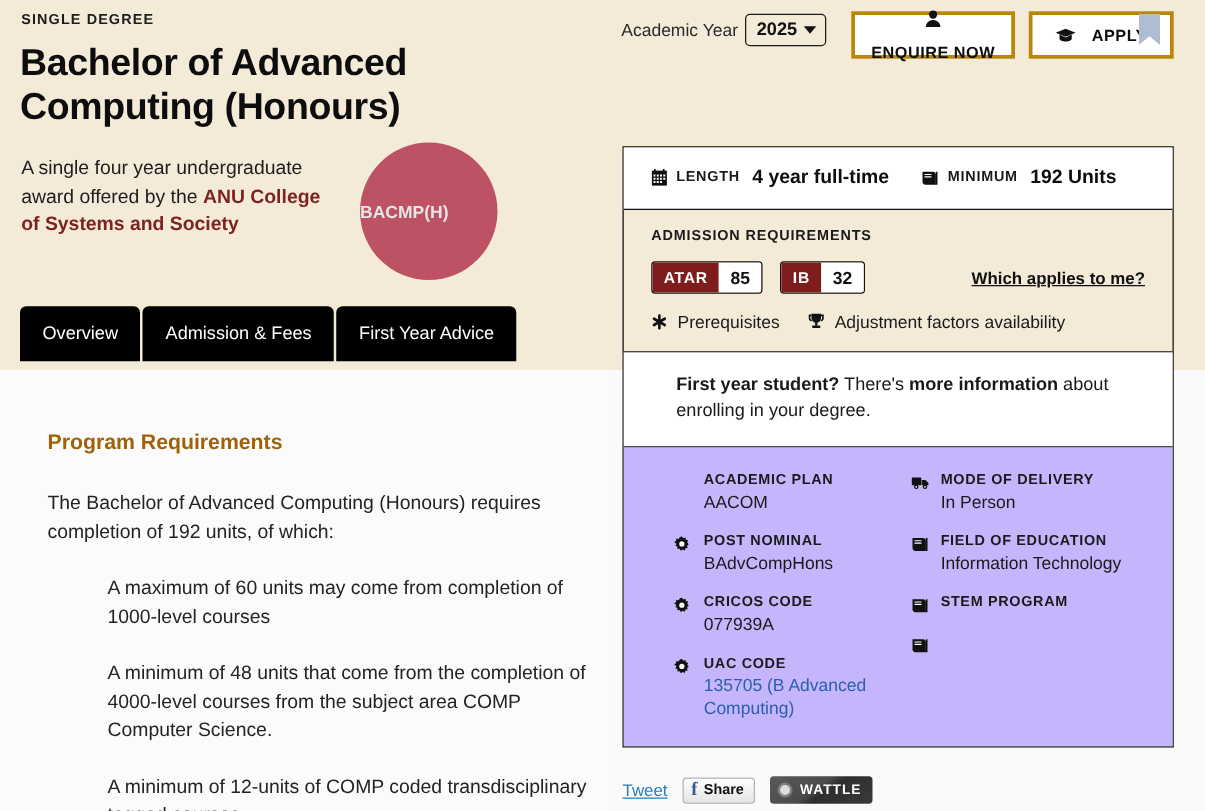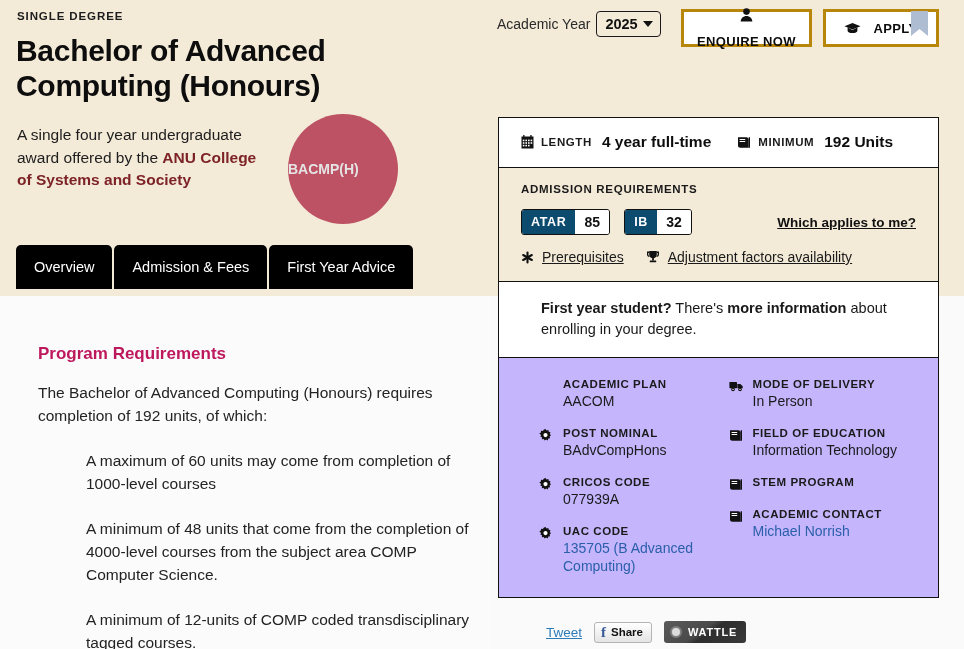--- a/index.html
+++ b/index.html
@@ -176,22 +176,22 @@
     position: absolute;
     left: 0; top: 296px;
     width: 490px;
     height: 353px;
     background: #fbfbfb;
     padding: 48px 24px 0 38px;
   }
   .section-title {
     font-size: 17px;
     font-weight: bold;
-    color: #be185d;
-    margin-bottom: 17px;
+    color: #a16207;
+    margin-bottom: 27px;
   }
   .body-para {
     font-size: 15.5px;
     line-height: 23px;
     color: #232323;
     margin-bottom: 22px;
     width: 400px;
   }
   .body-list {
     margin-left: 48px;
@@ -258,21 +258,21 @@
   .score-badge {
     display: flex;
     align-items: stretch;
     border: 1.5px solid #111111;
     border-radius: 3px;
     overflow: hidden;
     margin-right: 14px;
     height: 26px;
   }
   .score-key {
-    background: #0c4a6e;
+    background: #7f1d1d;
     color: #ffffff;
     font-size: 12.5px;
     font-weight: bold;
     letter-spacing: 0.6px;
     padding: 0 9px;
     display: flex;
     align-items: center;
   }
   .score-val {
     background: #ffffff;
@@ -297,21 +297,20 @@
     display: flex;
     align-items: center;
     gap: 22px;
   }
   .meta-item {
     display: flex;
     align-items: center;
     gap: 8px;
     font-size: 14px;
     color: #1a1a1a;
-    text-decoration: underline;
   }
 
   .card-firstyear {
     background: #ffffff;
     padding: 16px 22px 17px 42px;
     border-bottom: 1.5px solid #111111;
     font-size: 14.5px;
     line-height: 21px;
     color: #191919;
   }
@@ -352,21 +351,20 @@
     cursor: pointer;
   }
 
   
   .share-bar {
     position: absolute;
     left: 498px; top: 621px;
     display: flex;
     align-items: center;
     gap: 12px;
-    margin-left: 48px;
   }
   .tweet-link {
     font-size: 13.5px;
     color: #2b7bb9;
     cursor: pointer;
   }
   .fb-share {
     display: flex;
     align-items: center;
     gap: 5px;
@@ -649,24 +647,20 @@
           </div>
         </div>
         <div class="detail-item">
           <span class="detail-icon">
             <svg width="14" height="13" viewBox="0 0 14 13">
                 <path d="M1 1.3h8.4c1.3 0 2.3 1 2.3 2.3v8.1H3.3C2 11.7 1 10.7 1 9.4z" fill="#111"></path>
                 <path d="M11.7 1.3h1.3v10.4h-1.3z" fill="#111"></path>
                 <path d="M2.6 3.1h5.6v0.9H2.6zM2.6 5h5.6v0.9H2.6z" fill="#fff"></path>
               </svg>
           </span>
-          <div>
-            <div class="detail-label">ACADEMIC CONTACT</div>
-            <div class="detail-value link">Michael Norrish</div>
-          </div>
         </div>
       </div>
 
     </div>
   </div>
 
   <div class="share-bar">
     <a href="#" class="tweet-link">Tweet</a>
     <div class="fb-share">
       <span class="fb-f">f</span>

